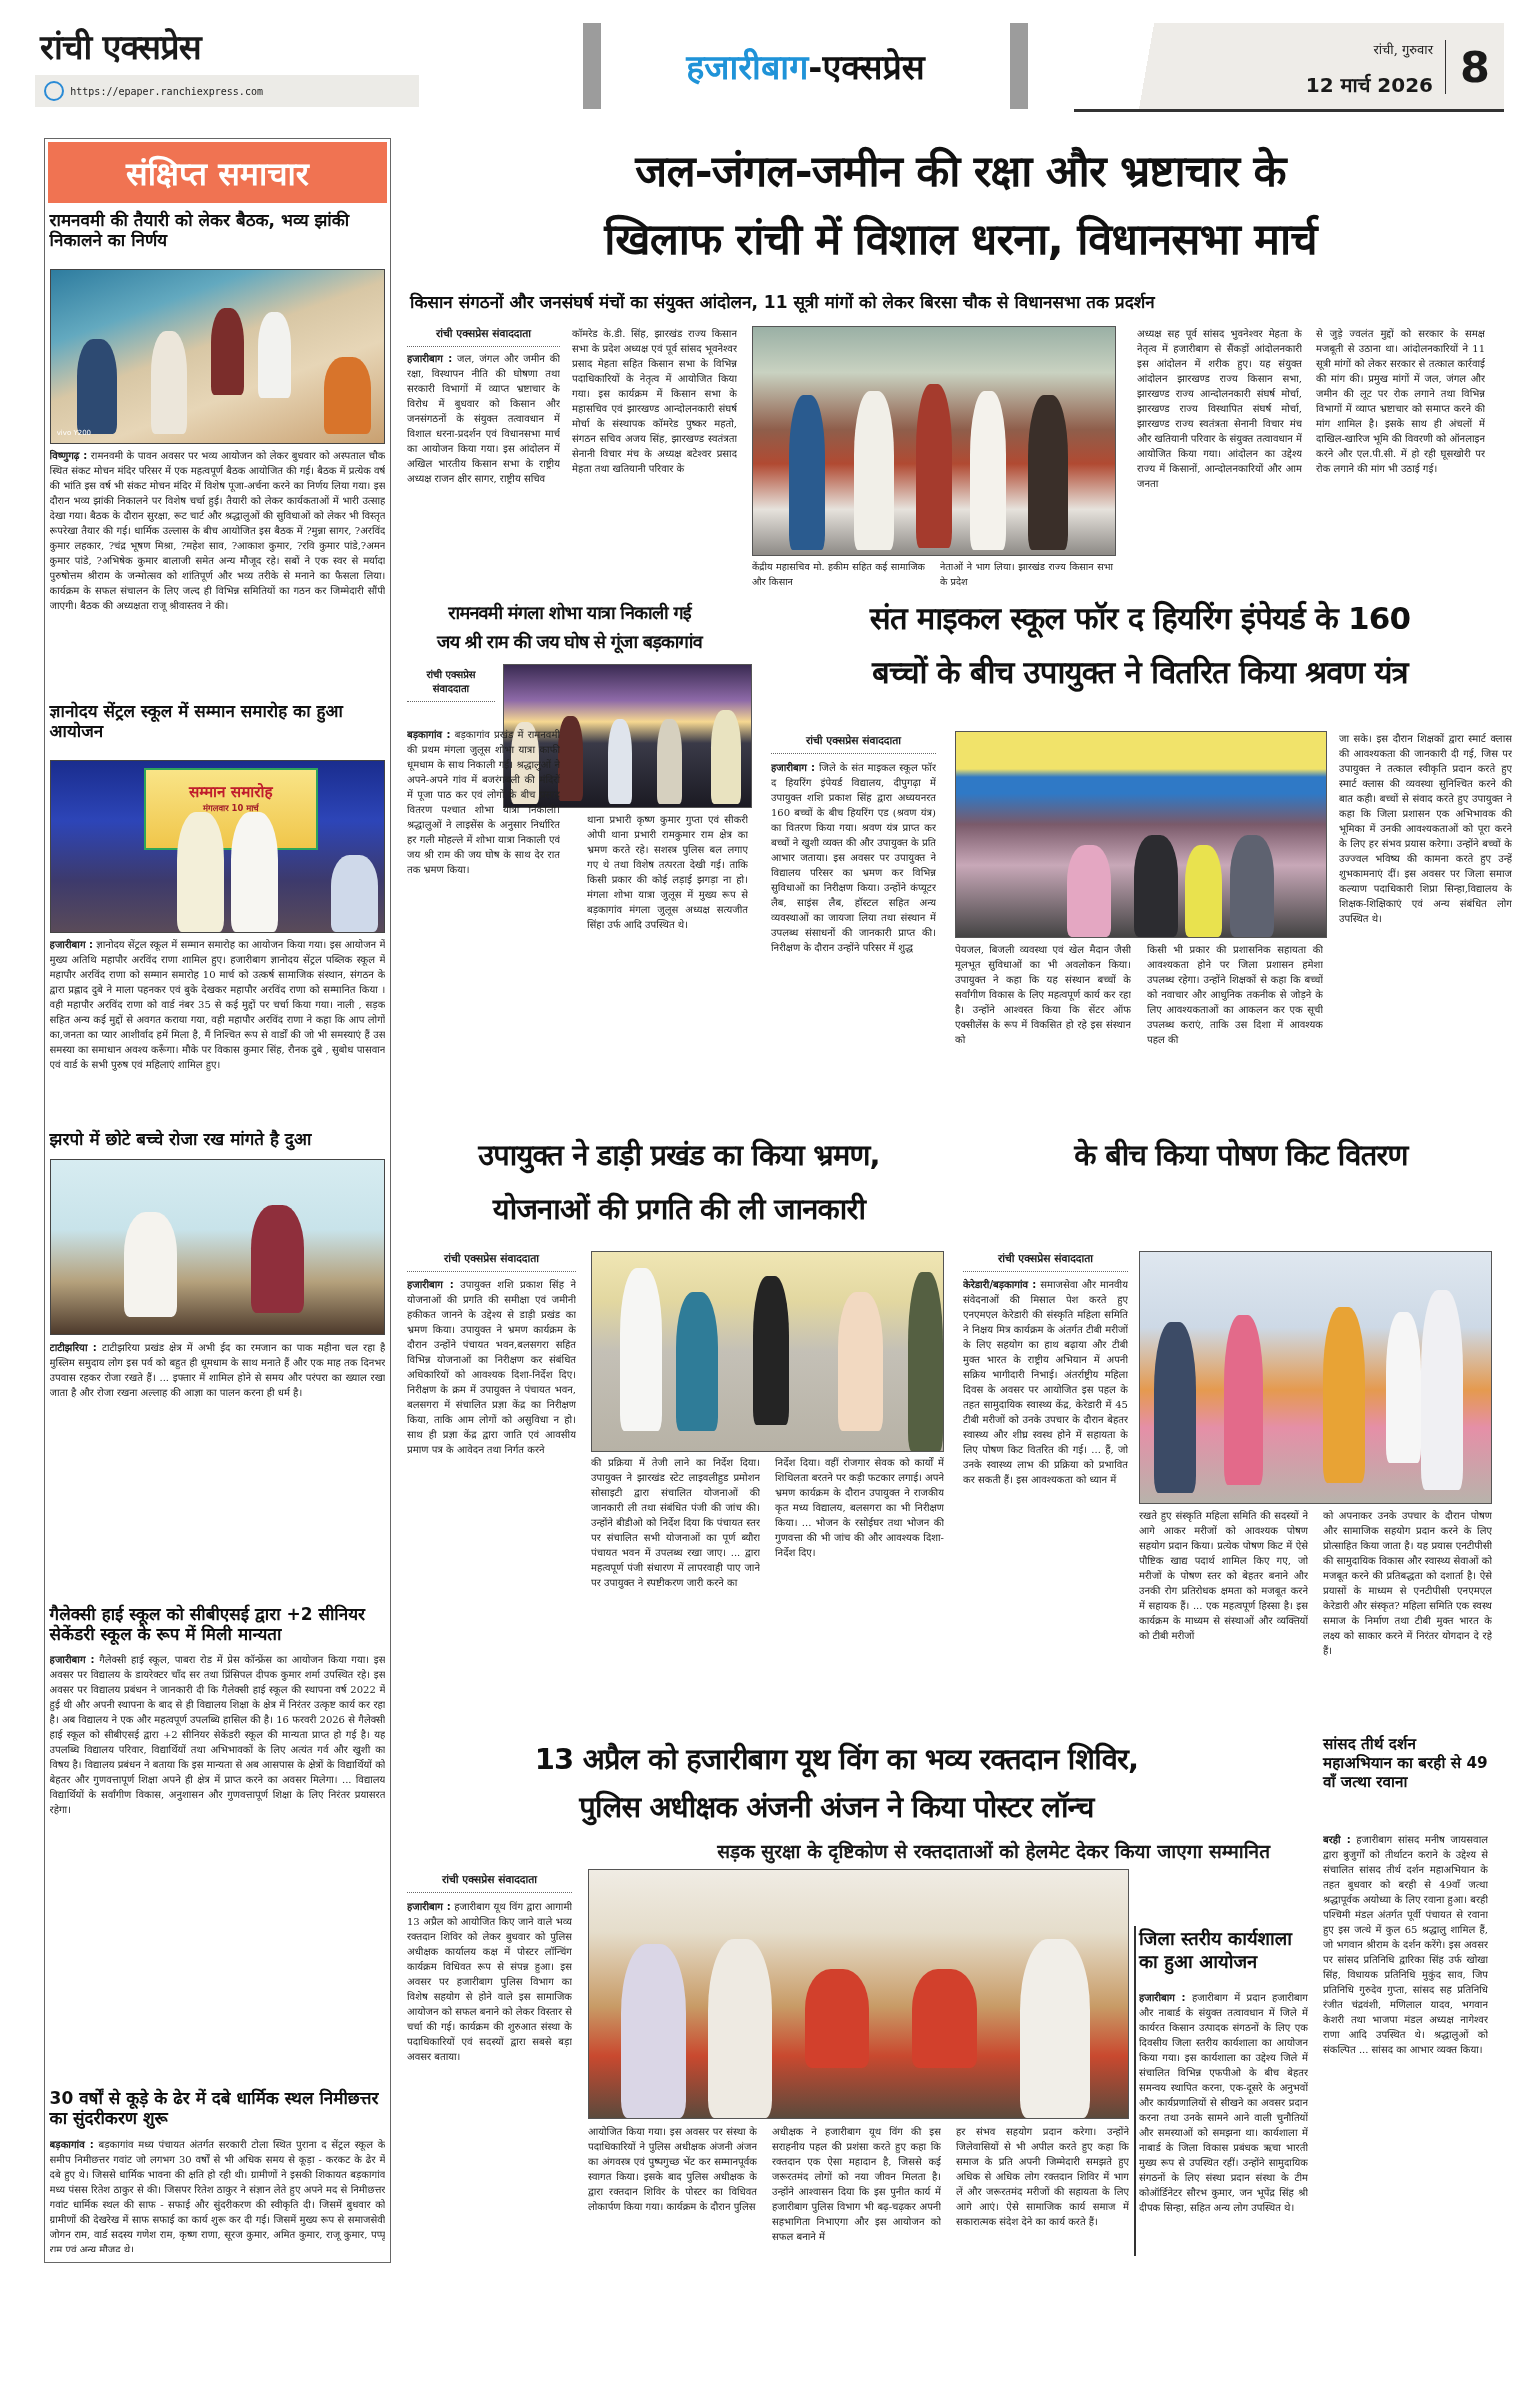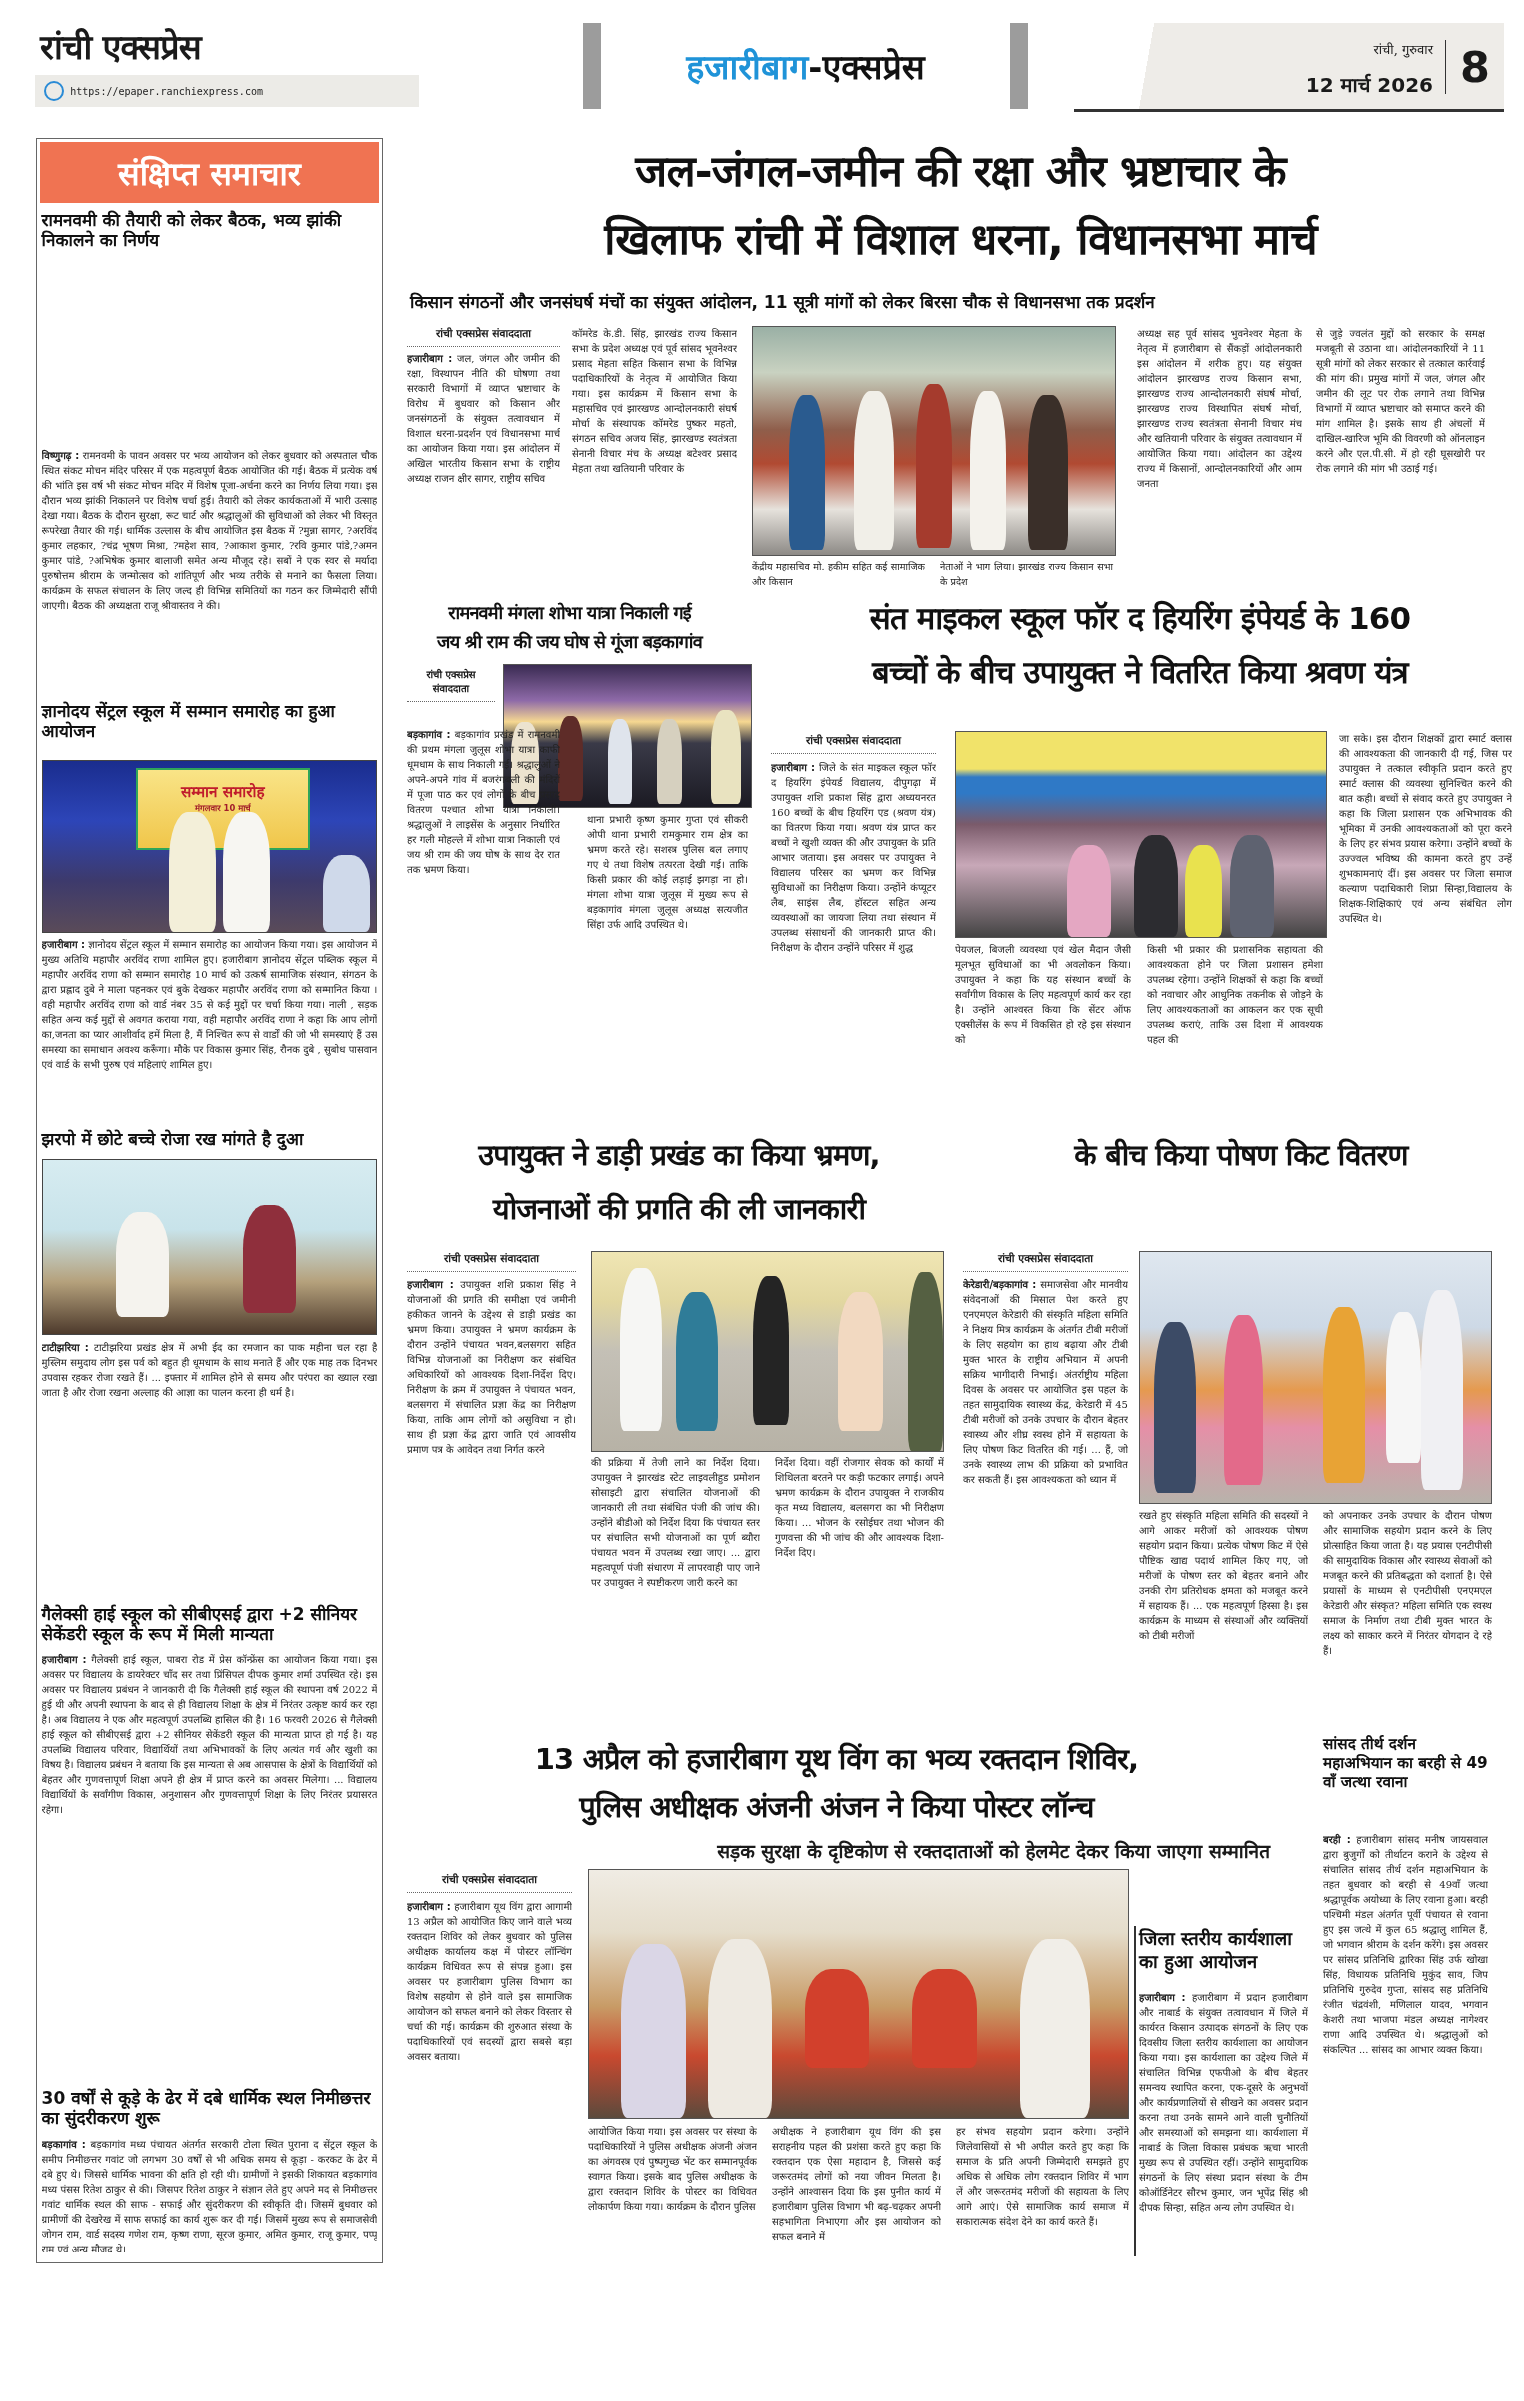--- a/index.html
+++ b/index.html
@@ -16,21 +16,21 @@
 .section-title{position:absolute;left:21.5px;right:21.5px;top:0;height:86px;background:#fff;display:flex;align-items:center;justify-content:center;font-family:"DejaVu Sans",sans-serif;font-weight:bold;font-size:34px}
 .section-title .a{color:#1f93d8}
 .section-title .b{color:#111}
 .dateblock{left:1074px;top:23px;width:430px;height:86px;background:linear-gradient(100deg,#fff 0 18%,#eeece8 18%);}
 .date-city{position:absolute;right:71px;top:17px;font-size:13px;font-family:"DejaVu Serif",serif}
 .date-main{position:absolute;right:71px;top:48px;font-size:20px;font-weight:bold;font-family:"DejaVu Sans",sans-serif}
 .page-num{position:absolute;right:14px;top:17px;font-size:43px;font-weight:900;border-left:1.5px solid #333;padding-left:14px;line-height:54px}
 .rule{left:1074px;top:109px;width:430px;height:3.1px;background:#333}
 
 
-.leftcol{left:36px;top:138px;width:347px;height:2125px;border:1.5px solid #666}
+.leftcol{left:44px;top:138px;width:347px;height:2125px;border:1.5px solid #666}
 .sk-banner{position:absolute;left:3.1px;top:3.1px;right:3.1px;height:61px;background:#f07352;color:#fff;font-size:32px;font-weight:bold;display:flex;align-items:center;justify-content:center}
 .lc-head{position:absolute;left:4.6px;right:4.6px;font-weight:bold;font-size:17px;line-height:1.2;color:#111}
 .lc-body{position:absolute;left:4.6px;right:4.6px;font-size:10px;line-height:15px;text-align:justify;font-family:"DejaVu Serif",serif;color:#222}
 .lc-body b{font-family:"DejaVu Sans",sans-serif}
 .photo{position:absolute;border:1.5px solid #444;overflow:hidden}
 .ph1{background:linear-gradient(160deg,#2e7c9f 0%,#63a9bf 25%,#d8c7a5 45%,#e7d6b7 65%,#c9a070 100%)}
 .ph2{background:linear-gradient(180deg,#1a2d8e 0%,#2d45b8 35%,#3d3a6c 70%,#5a4b59 100%)}
 .ph2 .banner{position:absolute;left:28%;top:4%;width:52%;height:48%;background:linear-gradient(#f9e487,#f0c64a);border:2.3px solid #2fa55a}
 .ph2 .banner span{display:block;text-align:center;color:#c01c2c;font-weight:bold;font-size:15.3px;margin-top:10.7px}
 .ph3{background:linear-gradient(180deg,#d7ecf1 0%,#c8e3ea 40%,#b5a17c 70%,#4d3a2c 100%)}
@@ -74,20 +74,28 @@
   <div class="date-city">रांची, गुरुवार</div>
   <div class="date-main">12 मार्च 2026</div>
   <div class="page-num">8</div>
 </div>
 <div class="abs rule"></div>
 
 <div class="abs leftcol">
   <div class="sk-banner">संक्षिप्त समाचार</div>
 
   <div class="lc-head" style="top:71px">रामनवमी की तैयारी को लेकर बैठक, भव्य झांकी निकालने का निर्णय</div>
+  <div class="photo ph1" style="left:4.6px;right:4.6px;top:130px;height:175px">
+    <div class="ph-person" style="left:8%;top:40%;width:12%;height:55%;background:#2d4a72"></div>
+    <div class="ph-person" style="left:30%;top:35%;width:11%;height:60%;background:#ece6da"></div>
+    <div class="ph-person" style="left:48%;top:22%;width:10%;height:50%;background:#7b2d2b"></div>
+    <div class="ph-person" style="left:62%;top:24%;width:10%;height:50%;background:#f2f2ef"></div>
+    <div class="ph-person" style="left:82%;top:50%;width:14%;height:45%;background:#d8742b"></div>
+    <span style="position:absolute;left:6.1px;bottom:6.1px;color:#fff;font-size:7px">vivo Y200</span>
+  </div>
   <div class="lc-body" style="top:309px;height:249px;overflow:hidden"><b>विष्णुगढ़ :</b> <span>रामनवमी के पावन अवसर पर भव्य आयोजन को लेकर बुधवार को अस्पताल चौक स्थित संकट मोचन मंदिर परिसर में एक महत्वपूर्ण बैठक आयोजित की गई। बैठक में प्रत्येक वर्ष की भांति इस वर्ष भी संकट मोचन मंदिर में विशेष पूजा-अर्चना करने का निर्णय लिया गया। इस दौरान भव्य झांकी निकालने पर विशेष चर्चा हुई। तैयारी को लेकर कार्यकताओं में भारी उत्साह देखा गया। बैठक के दौरान सुरक्षा, रूट चार्ट और श्रद्धालुओं की सुविधाओं को लेकर भी विस्तृत रूपरेखा तैयार की गई। धार्मिक उल्लास के बीच आयोजित इस बैठक में ?मुन्ना सागर, ?अरविंद कुमार लहकार, ?चंद्र भूषण मिश्रा, ?महेश साव, ?आकाश कुमार, ?रवि कुमार पांडे,?अमन कुमार पांडे, ?अभिषेक कुमार बालाजी समेत अन्य मौजूद रहे। सबों ने एक स्वर से मर्यादा पुरुषोत्तम श्रीराम के जन्मोत्सव को शांतिपूर्ण और भव्य तरीके से मनाने का फैसला लिया। कार्यक्रम के सफल संचालन के लिए जल्द ही विभिन्न समितियों का गठन कर जिम्मेदारी सौंपी जाएगी। बैठक की अध्यक्षता राजू श्रीवास्तव ने की।</span></div>
 
   <div class="lc-head" style="top:562px">ज्ञानोदय सेंट्रल स्कूल में सम्मान समारोह का हुआ आयोजन</div>
   <div class="photo ph2" style="left:4.6px;right:4.6px;top:621px;height:173px">
     <div class="banner">
         <span>सम्मान समारोह</span>
         <span style="font-size:8.4px;color:#a21d2a;margin-top:1.5px">मंगलवार 10 मार्च</span>
       </div>
     <div class="ph-person" style="left:38%;top:30%;width:14%;height:70%;background:#f3efd9"></div>
     <div class="ph-person" style="left:54%;top:30%;width:14%;height:70%;background:#f7f6f2"></div>

